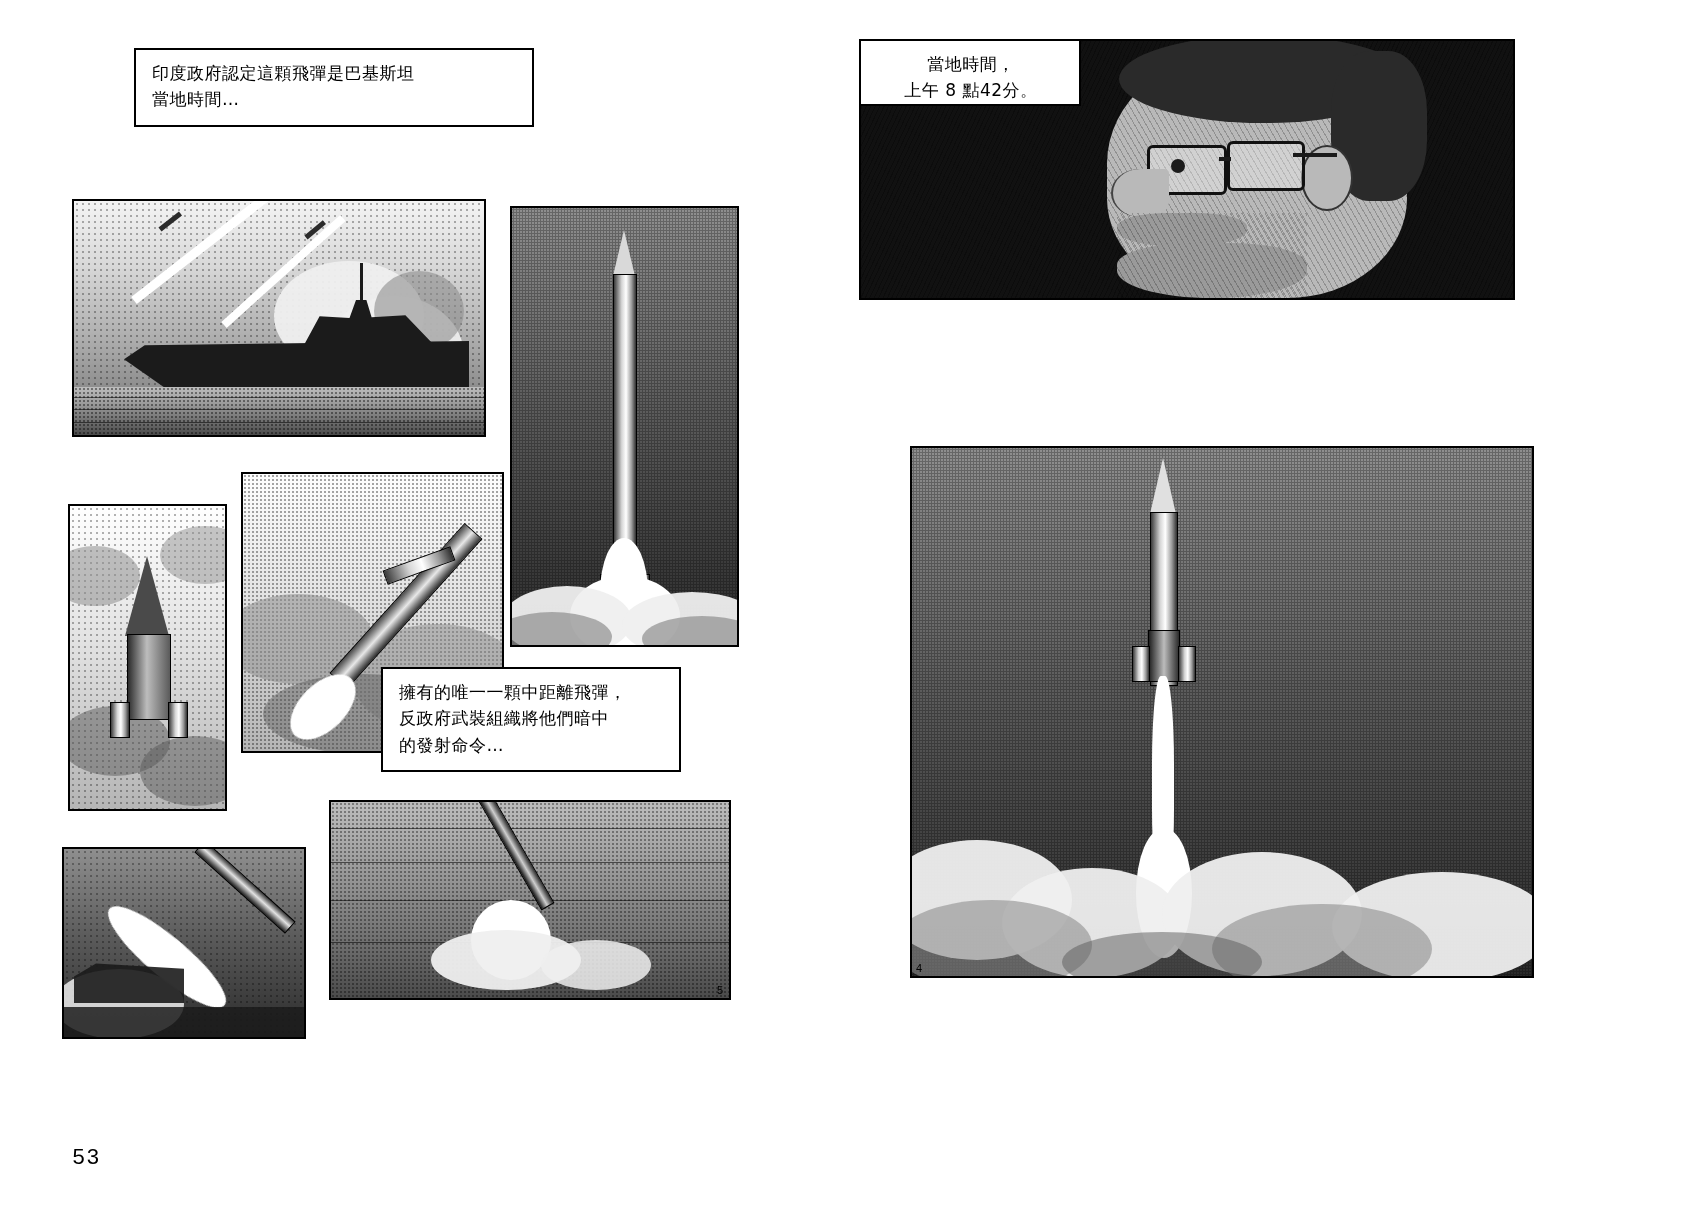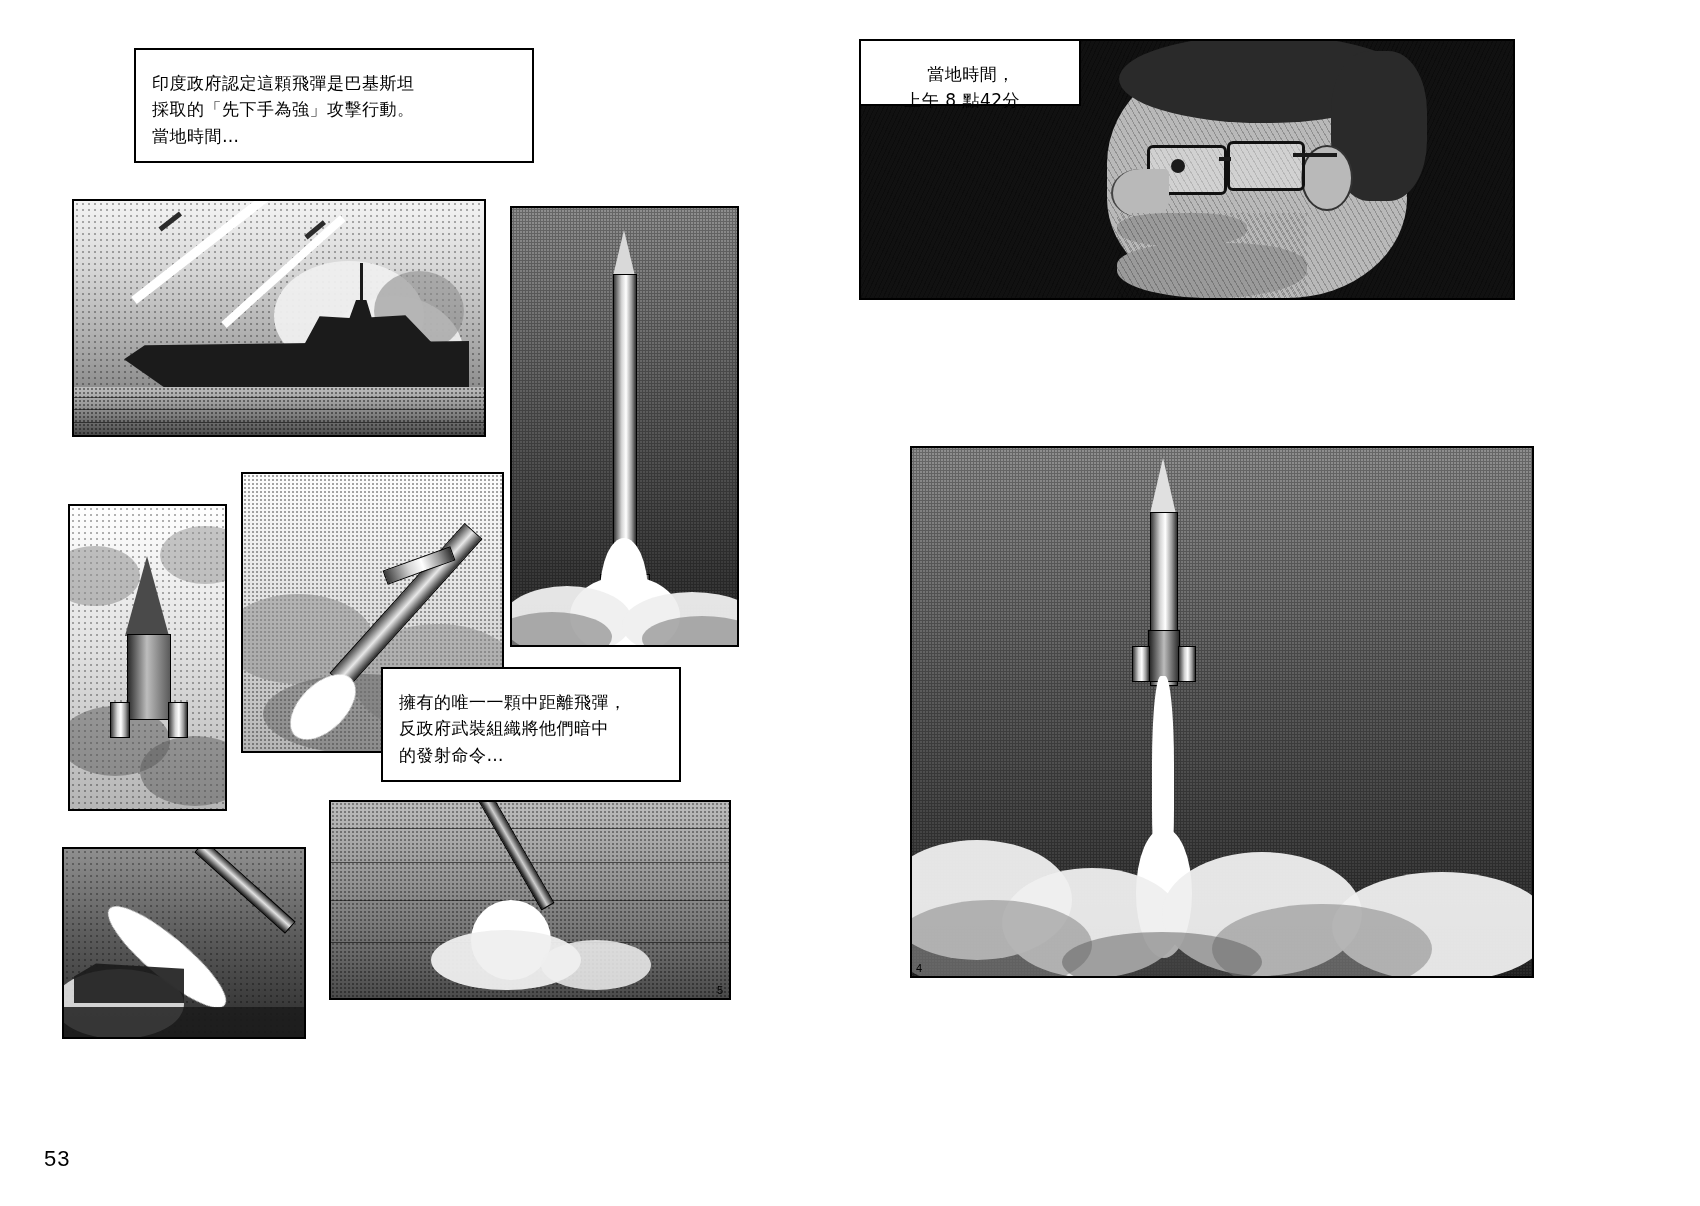--- a/index.html
+++ b/index.html
@@ -7,26 +7,26 @@
        font-family:"DejaVu Sans","Liberation Sans",sans-serif;color:#000;}
 
   .page{position:absolute;inset:0;background:#fff;}
 
   
   .panel{position:absolute;border:2px solid #000;overflow:hidden;background:#cfcfcf;}
   .panel .num{position:absolute;font-size:11px;color:#000;font-family:"Liberation Sans",sans-serif;}
 
   
   .balloon{position:absolute;background:#fff;border:2px solid #000;
-           padding:20px 14px 12px 16px;box-sizing:border-box;
+           padding:10px 14px 12px 16px;box-sizing:border-box;
            font-size:17px;line-height:1.55;letter-spacing:.5px;z-index:20;}
   .balloon div{white-space:nowrap;}
 
-  .pageno{position:absolute;left:44px;top:1146px;font-size:22px;
-          font-family:Liberation Sans, sans-serif;letter-spacing:1px;text-align:center;}
+  .pageno{position:absolute;left:72px;top:1146px;font-size:22px;
+          font-family:Liberation Mono, monospace;letter-spacing:1px;text-align:center;}
 
   
   .sky{position:absolute;inset:0;}
   .grad-sky{background:linear-gradient(180deg,#f4f4f4 0%,#d8d8d8 28%,#a9a9a9 62%,#6f6f6f 100%);}
   .grad-dark{background:linear-gradient(180deg,#8f8f8f 0%,#5d5d5d 45%,#2a2a2a 100%);}
   .grad-light{background:linear-gradient(180deg,#ffffff 0%,#e2e2e2 45%,#b5b5b5 100%);}
   .grad-sea{background:linear-gradient(180deg,#bdbdbd 0%,#9a9a9a 35%,#6b6b6b 75%,#4a4a4a 100%);}
 
   .halftone{position:absolute;inset:0;opacity:.35;
     background-image:radial-gradient(#000 1px, transparent 1.1px);
@@ -208,21 +208,20 @@
     <div class="smoke" style="left:250px;top:404px;width:200px;height:124px;opacity:.95;"></div>
     <div class="smoke" style="left:420px;top:424px;width:220px;height:110px;opacity:.95;"></div>
     <div class="smoke d" style="left:-20px;top:452px;width:200px;height:90px;opacity:.6;"></div>
     <div class="smoke d" style="left:300px;top:456px;width:220px;height:90px;opacity:.6;"></div>
     <div class="smoke dd" style="left:150px;top:484px;width:200px;height:60px;opacity:.5;"></div>
     <span class="num" style="left:4px;bottom:2px;">4</span>
   </div>
 
   <div class="balloon" style="left:134px;top:48px;width:400px;">
     <div>印度政府認定這顆飛彈是巴基斯坦</div>
-    <div>採取的「先下手為強」攻擊行動。</div>
     <div>當地時間…</div>
   </div>
 
   <div class="balloon" style="left:381px;top:667px;width:300px;">
     <div>擁有的唯一一顆中距離飛彈，</div>
     <div>反政府武裝組織將他們暗中</div>
     <div>的發射命令…</div>
   </div>
 
   <div class="balloon" style="left:859px;top:39px;width:222px;height:67px;text-align:center;">

